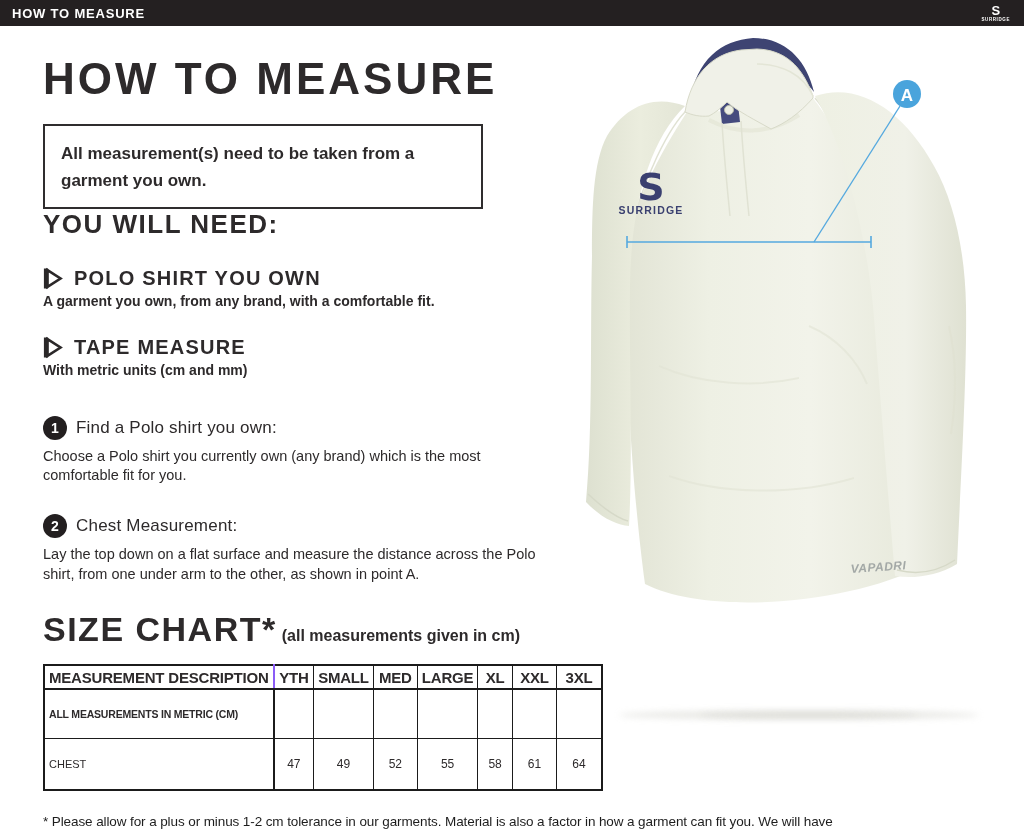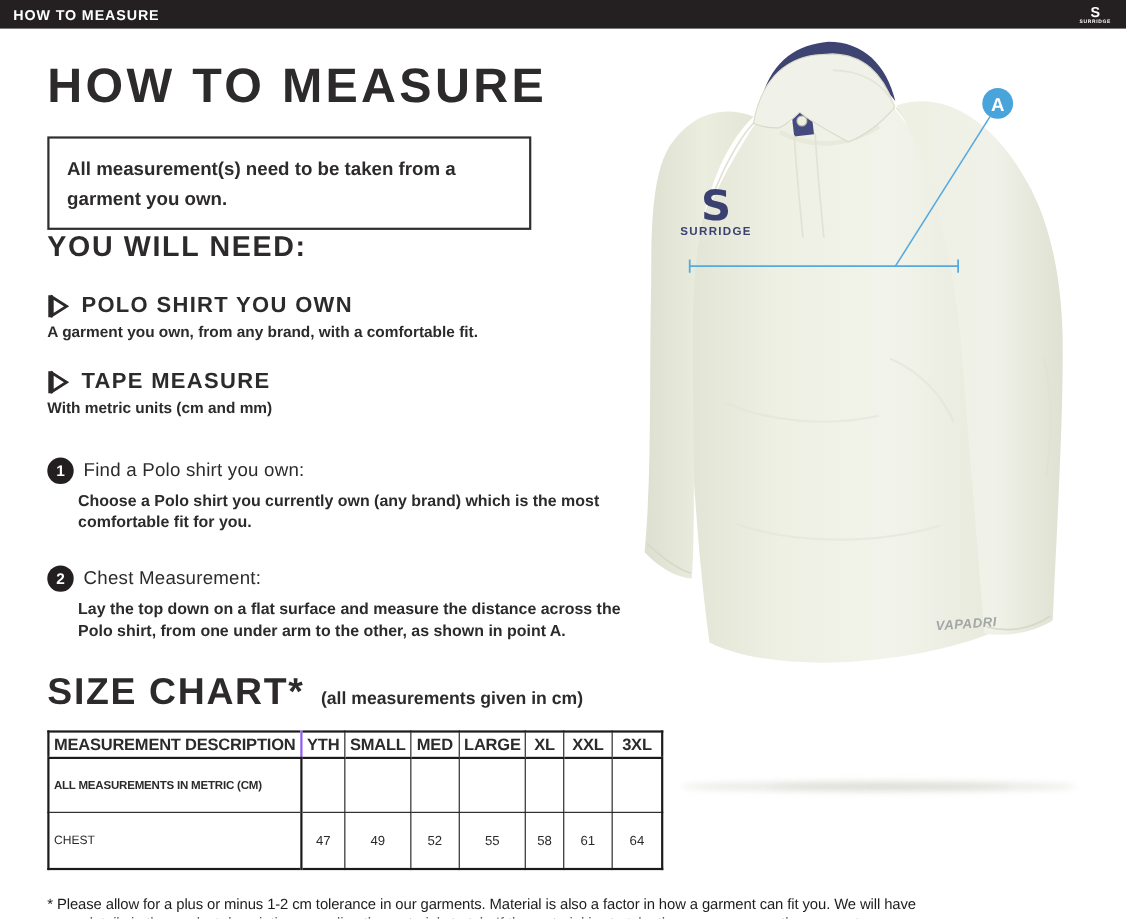--- a/index.html
+++ b/index.html
@@ -62,26 +62,26 @@
   .step-badge {
     width: 24px; height: 24px; border-radius: 50%;
     background: #231f20; color: #ffffff;
     font-size: 14px; font-weight: bold;
     display: flex; align-items: center; justify-content: center;
     flex: 0 0 auto;
   }
   .step-title { font-size: 17px; font-weight: normal; color: #2d2a2b; letter-spacing: 0.2px; }
   .step-desc {
     margin-top: 7px; width: 512px;
-    font-size: 14.5px; font-weight: bold; line-height: 1.35; color: #2d2a2b; margin-left: 28px;
+    font-size: 14.5px; font-weight: normal; line-height: 1.35; color: #2d2a2b;
   }
 
   .size-chart-head { margin-top: 26px; display: flex; align-items: baseline; }
   .size-chart-title { font-size: 34px; font-weight: bold; letter-spacing: 1.5px; color: #2d2a2b; }
-  .size-chart-sub { font-size: 16px; font-weight: bold; margin-left: 15px; color: #2d2a2b; }
+  .size-chart-sub { font-size: 16px; font-weight: bold; margin-left: 5px; color: #2d2a2b; }
 
   table.size-table {
     margin-top: 15px;
     border-collapse: collapse;
     table-layout: fixed;
     border: 2px solid #1b1b1b;
   }
   .size-table th, .size-table td {
     border: 1.5px solid #1b1b1b;
     overflow: hidden; white-space: nowrap;

